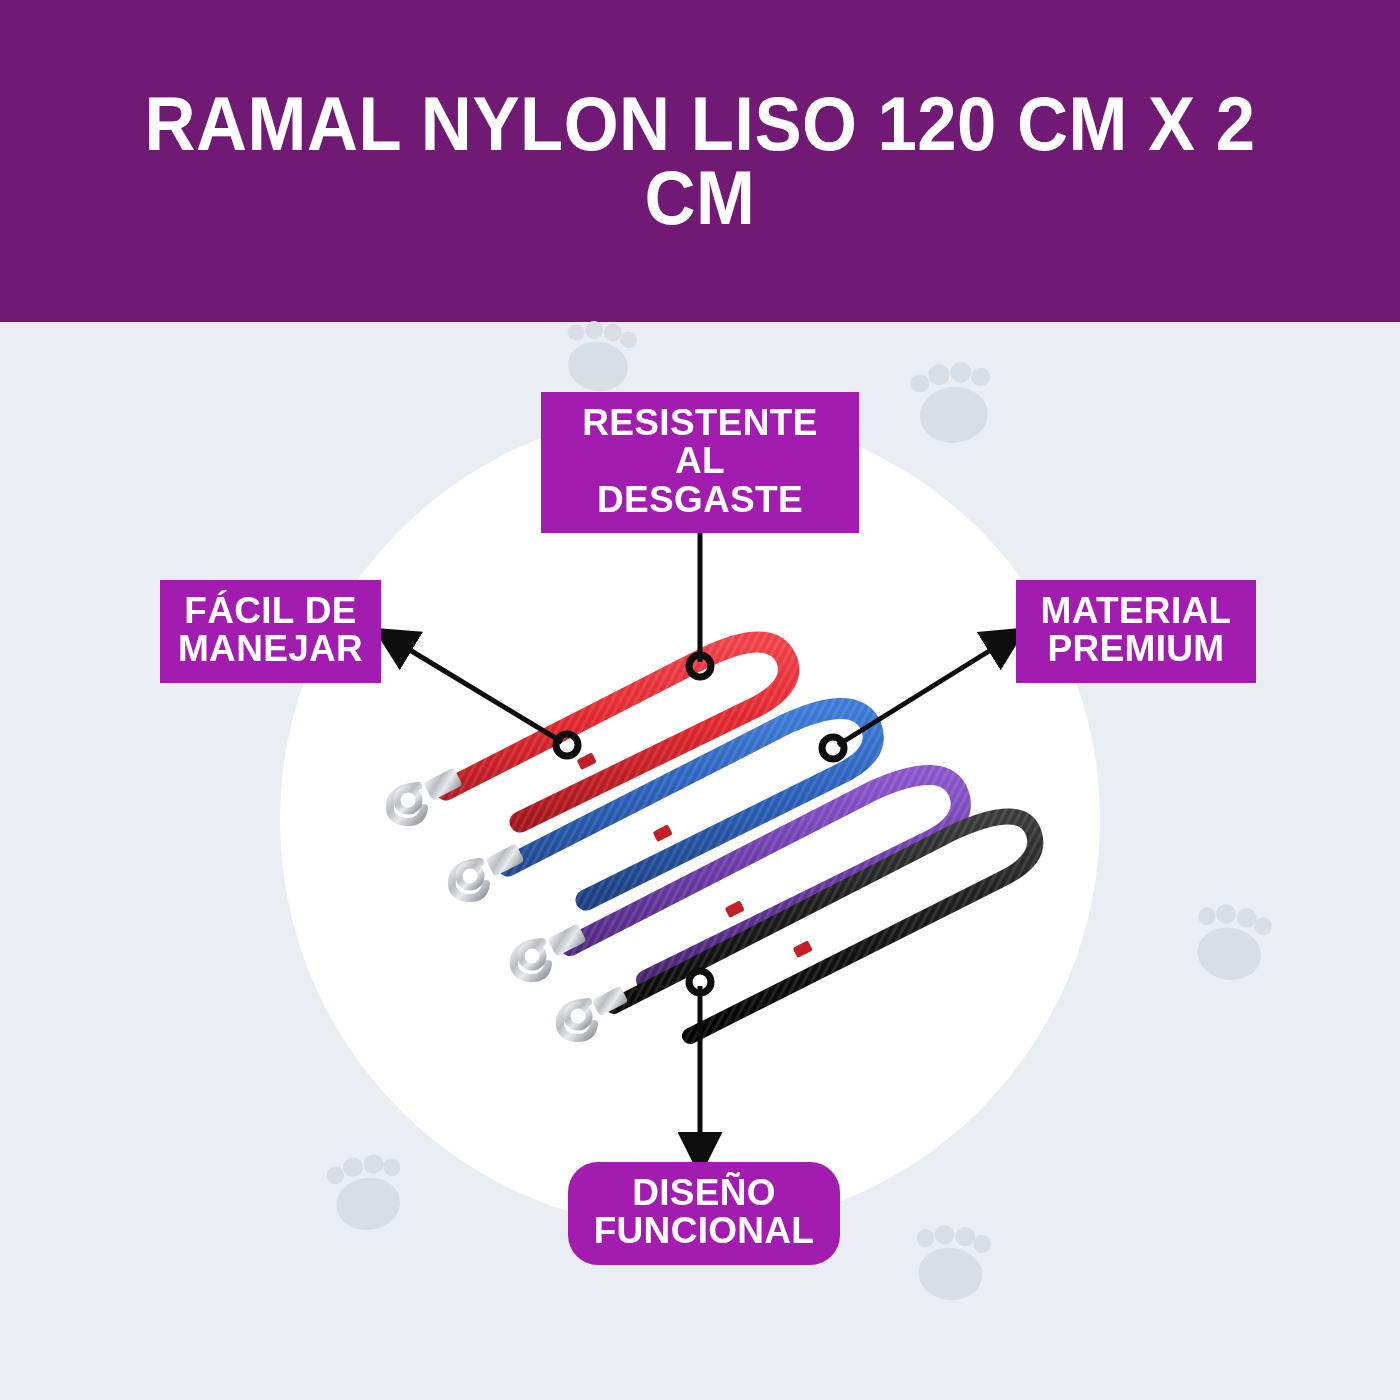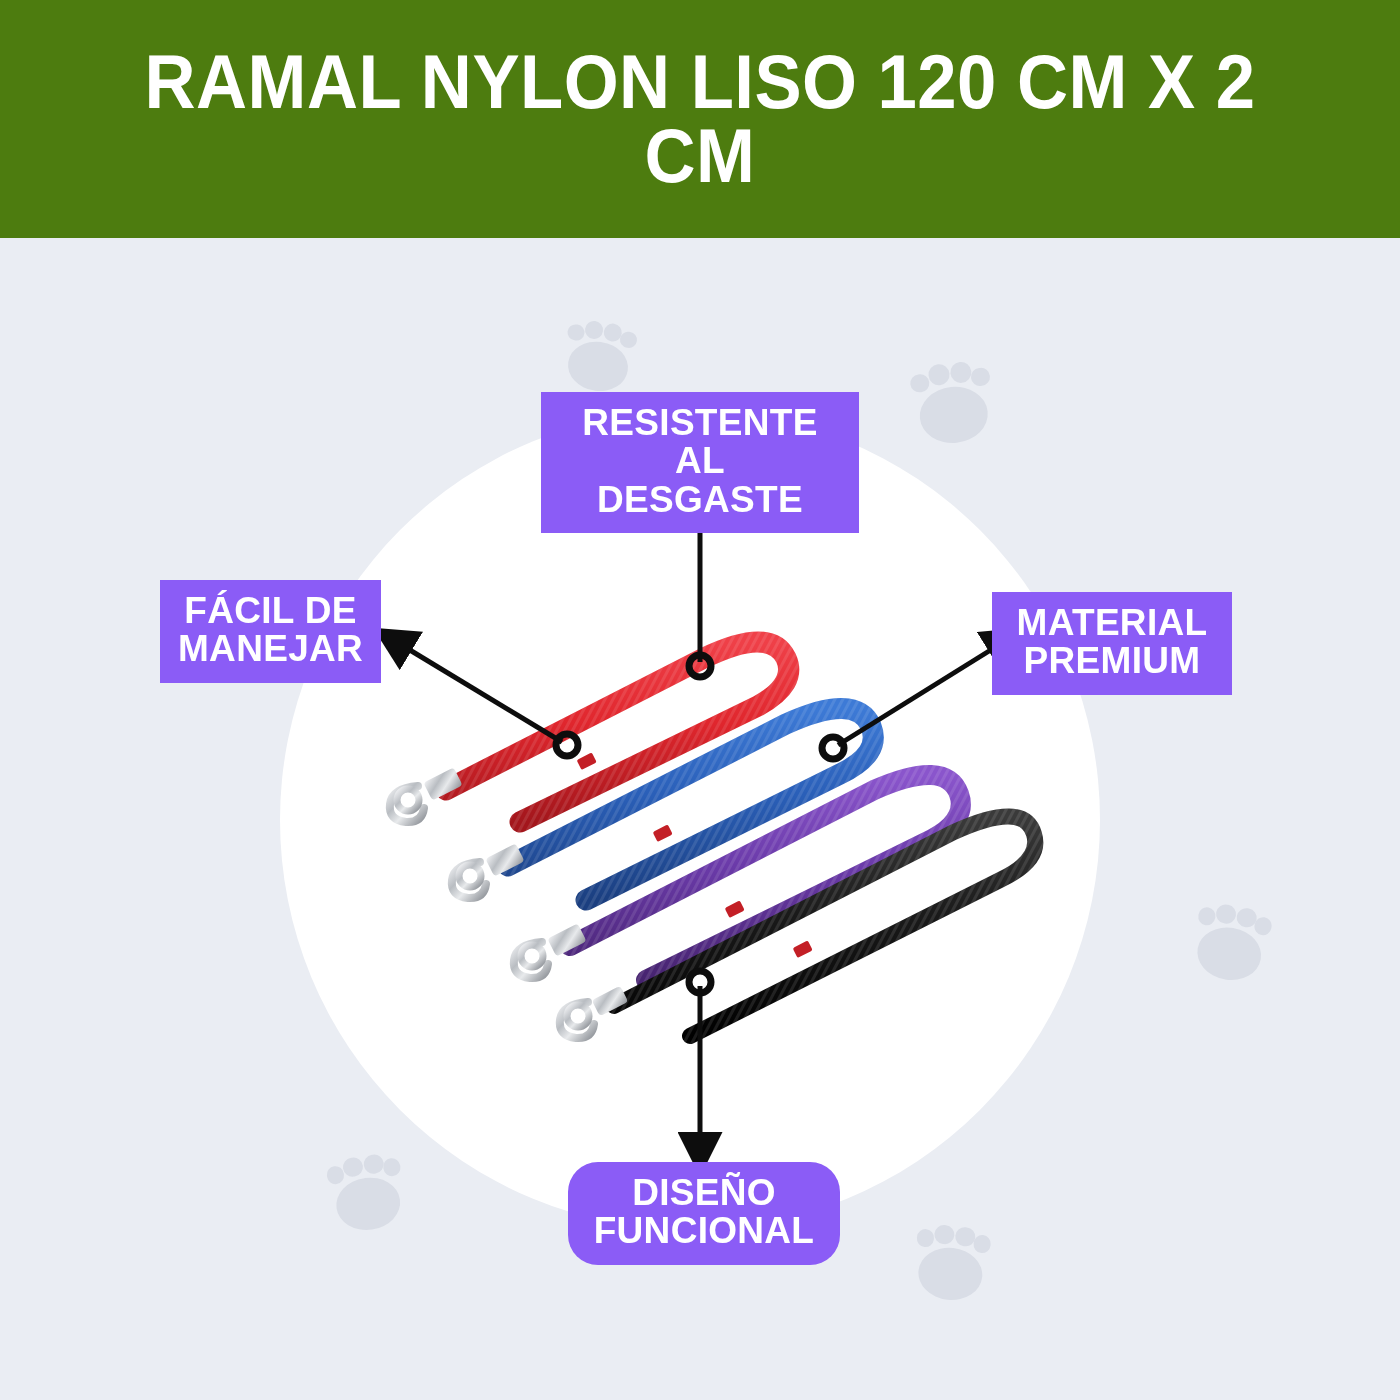--- a/index.html
+++ b/index.html
@@ -17,22 +17,22 @@
     overflow: hidden;
     background: #eaedf3;
   }
 
   
   .header {
     position: absolute;
     left: 0;
     top: 0;
     width: 1400px;
-    height: 238px;
-    background: #4d7c0f;
+    height: 322px;
+    background: #701a75;
     display: flex;
     align-items: center;
     justify-content: flex-start;
     box-sizing: border-box;
     padding: 0 70px;
   }
   .header-title {
     color: #ffffff;
     font-family: "Liberation Sans Narrow", "Liberation Sans", sans-serif;
     font-weight: bold;
@@ -73,36 +73,36 @@
     top: 160px;
     width: 820px;
     height: 820px;
     background: #ffffff;
     border-radius: 50%;
   }
 
   
   .callout {
     position: absolute;
-    background: #8b5cf6;
+    background: #a21caf;
     color: #ffffff;
     font-weight: bold;
     text-align: center;
     letter-spacing: 0.3px;
     line-height: 1.04;
     font-size: 37px;
     padding: 12px 18px 14px 18px;
     box-sizing: border-box;
     text-transform: uppercase;
     z-index: 6;
     white-space: pre-line;
   }
   #callout-top     { left: 541px; top: 392px;  width: 318px; }
   #callout-left    { left: 160px; top: 580px;  width: 221px; }
-  #callout-right   { left: 992px; top: 580px; width: 240px; margin-top: 12px; }
+  #callout-right   { left: 1016px; top: 580px; width: 240px; }
   #callout-bottom  { left: 568px; top: 1162px; width: 272px; border-radius: 30px; }
 
   
   .connectors {
     position: absolute;
     left: 0; top: 0;
     width: 1400px; height: 1400px;
     z-index: 5;
     pointer-events: none;
   }

